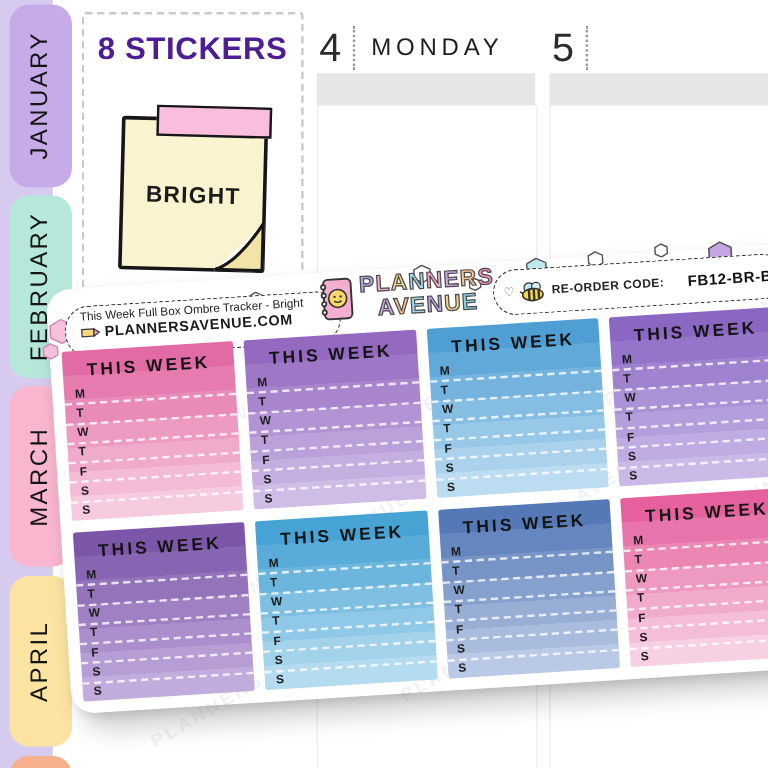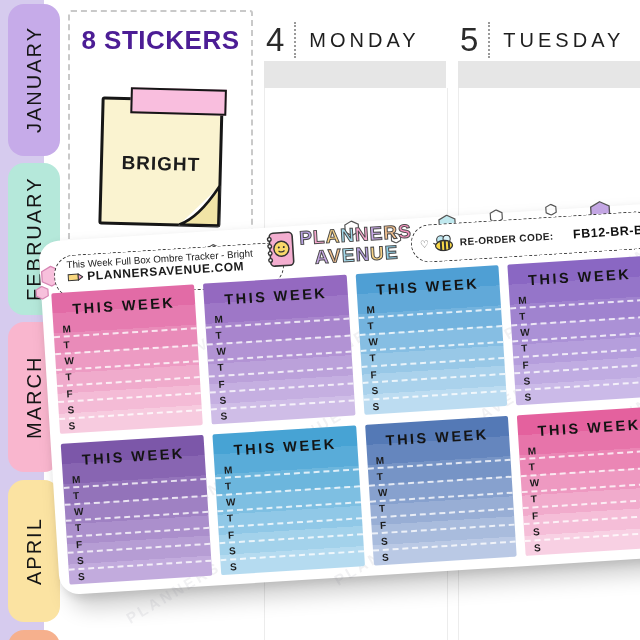--- a/index.html
+++ b/index.html
@@ -94,21 +94,20 @@
   <div class="daybar" style="left:458px;width:182px;"></div>
 
   <div class="dayhead" style="left:266px;">
     <span class="daynum">4</span>
     <span class="daysep"></span>
     <span class="dayname">MONDAY</span>
   </div>
   <div class="dayhead" style="left:460px;">
     <span class="daynum">5</span>
     <span class="daysep"></span>
-    <span class="dayname">TUESDAY</span>
   </div>
 
   <div class="promo">
     <div class="promo-heading">
       <div>8 STICKERS</div>
     </div>
     <div class="note" style="background: rgb(250, 243, 208);">
       <div class="tape" style="background: rgb(249, 190, 222);"></div>
       <div class="note-label">BRIGHT</div>
       <svg class="curl" width="42" height="42">

